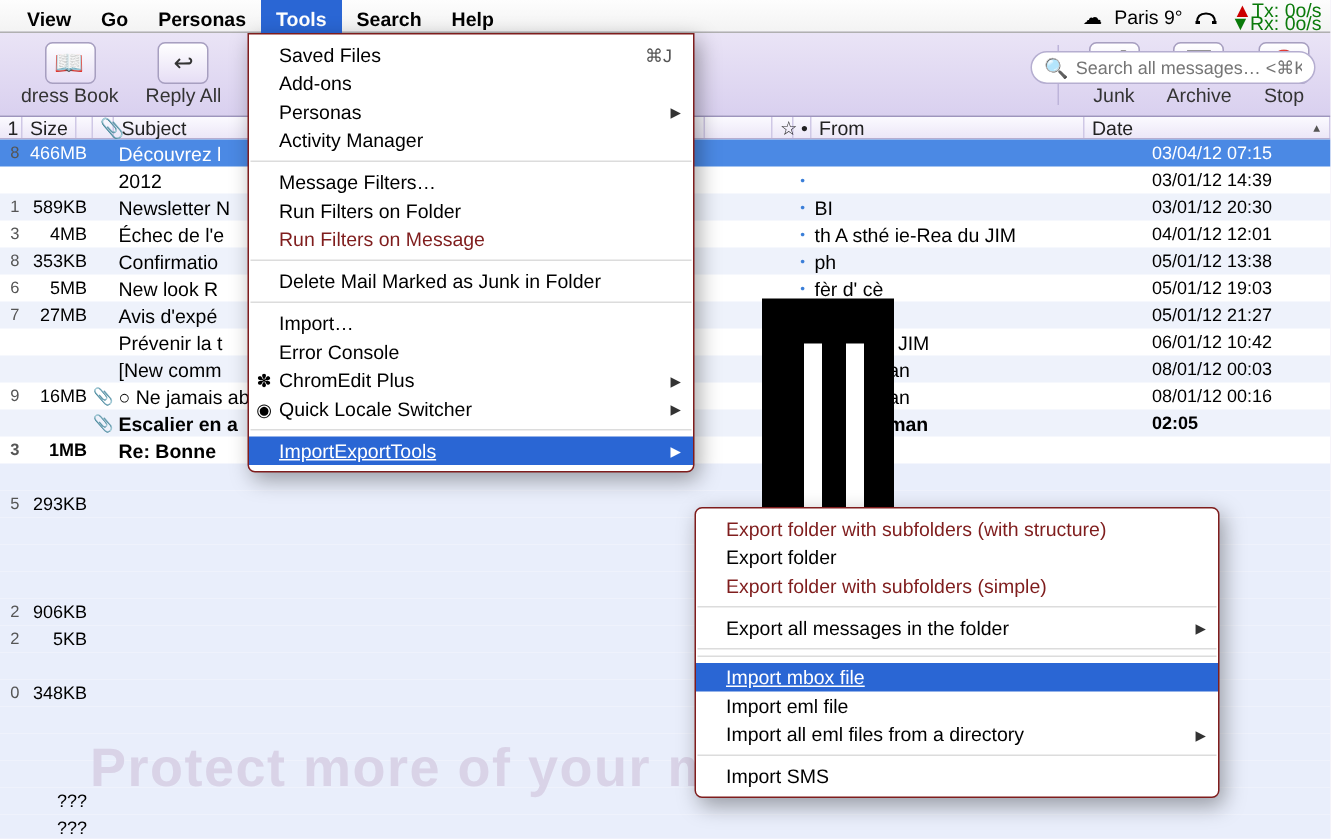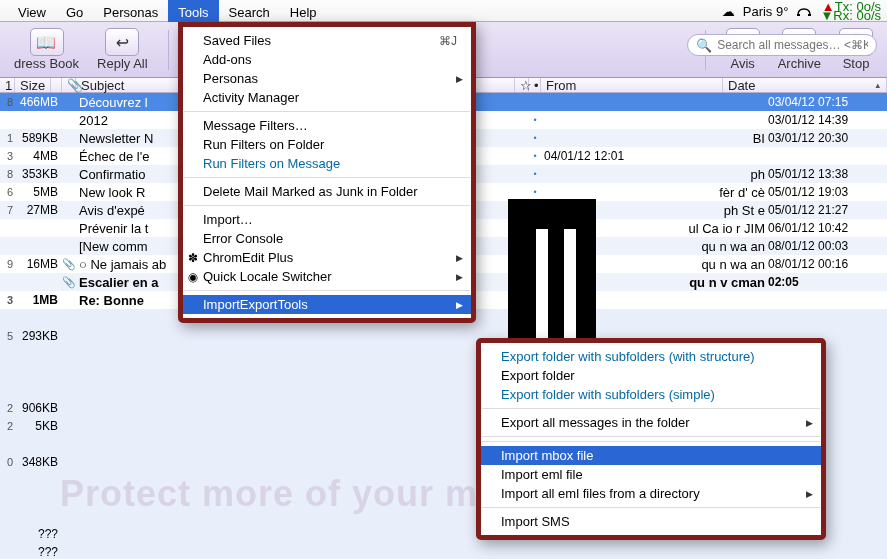--- a/index.html
+++ b/index.html
@@ -1,18 +1,18 @@
 <!DOCTYPE html>
 <html><head>
 <meta charset="utf-8">
 <style>
   * { margin:0; padding:0; box-sizing:border-box; font-family: "Lucida Grande","Helvetica Neue",Arial,sans-serif; font-size:13px; }
   body { width:887px; height:559px; overflow:hidden; background:#e9e4f4; color:#000; }
   .menubar { height:22px; background:linear-gradient(#fdfdfd,#f3f3f3); border-bottom:1px solid #b0b0b0; display:flex; align-items:center; padding-left:8px; position:relative; }
-  .menubar .mi { padding:12px 10px; height:100%; display:flex; align-items:center; }
+  .menubar .mi { padding:12px 10px; height:100%; display:flex; align-items:center;font-weight:bold; }
   .menubar .mi.open { background:#2a66d4; color:#fff; }
   .status-right { position:absolute; right:6px; top:0; height:22px; display:flex; align-items:center; gap:8px; font-size:11px; }
   .txrx { font-family:Menlo,monospace; font-size:9px; line-height:9px; color:#0a7a0a; text-align:right;}
   .toolbar { height:56px; background:linear-gradient(#eae4f6,#d9d0ef); border-bottom:1px solid #9e95bd; display:flex; align-items:center; position:relative; }
   .tb-group { display:flex; gap:18px; padding:0 14px; }
   .tb-btn { display:flex; flex-direction:column; align-items:center; font-size:11px; color:#333; }
   .tb-btn .bicon { width:34px; height:28px; background:linear-gradient(#fff,#e6def5); border:1px solid #a79fc0; border-radius:5px; display:flex; align-items:center; justify-content:center; font-size:16px; }
   .tb-sep { width:1px; height:40px; background:#bdb4da; margin:0 6px; }
   .searchbox { position:absolute; right:10px; top:12px; width:190px; height:22px; background:#fff; border:1px solid #b5aed0; border-radius:11px; display:flex; align-items:center; padding:0 8px; color:#888; font-size:12px; gap:5px;}
   .searchbox input { border:none; outline:none; flex:1; font-size:12px; color:#888;}
@@ -26,35 +26,35 @@
   .row.alt { background:#eef2fb; }
   .row.sel { background:#4b89e4; color:#fff; }
   .row.bold { font-weight:bold; }
   .row.blank { background:#e9eefb; }
   .c-idx { width:15px; text-align:right; font-size:11px; color:#555; padding-right:2px;}
   .c-size { width:47px; text-align:right; font-size:12px; padding-right:4px;}
   .c-att { width:14px; text-align:center; font-size:11px; color:#666;}
   .c-subj { width:394px; padding-left:3px; overflow:hidden; white-space:nowrap;}
   .c-star { width:14px; text-align:center; font-size:11px; color:#888;}
   .c-dot { width:12px; text-align:center; font-size:9px; color:#3a7ed8;}
-  .c-from { width:224px; padding-left:2px; overflow:hidden; white-space:nowrap;text-align:right;}
+  .c-from { width:224px; padding-left:2px; overflow:hidden; white-space:nowrap;}
   .c-date { flex:1; padding-left:3px; font-size:12px;}
   
-  .menu { position:absolute; background:#fff; border:5px solid #7f1d1d; border-radius:0 0 5px 5px; box-shadow:3px 5px 14px rgba(0,0,0,0.35); padding:4px 0; z-index:50;margin-left:13px;}
+  .menu { position:absolute; background:#fff; border:1px solid #7f1d1d; border-radius:0 0 5px 5px; box-shadow:3px 5px 14px rgba(0,0,0,0.35); padding:4px 0; z-index:50;}
   .menu .mrow { height:19px; display:flex; align-items:center; padding:0 20px 0 20px; white-space:nowrap; position:relative;}
-  .menu .mrow.disabled { color:#0369a1; }
-  .menu .mrow.hl { background:#2a66d4; color:#fff; }
+  .menu .mrow.disabled { color:#7f1d1d; }
+  .menu .mrow.hl { background:#2a66d4; color:#fff;text-decoration:underline; }
   .menu .sep { height:1px; background:#dcdcdc; margin:4px 1px; }
   .menu .arrow::after { content:"▶"; font-size:9px; position:absolute; right:8px; color:#333;}
   .menu .mrow.hl.arrow::after { color:#fff; }
   .menu .shortcut { position:absolute; right:14px; color:#555; font-size:12px;}
   .menu .micon { position:absolute; left:3px; width:14px; text-align:center; font-size:12px;}
   .tools-menu { left:165px; top:22px; width:298px;}
   .sub-menu { left:463px; top:338px; width:350px; border-radius:5px; }
-  .watermark { position:absolute; left:60px; top:380px; font-size:36px; color:#d9d3e7; font-weight:600; letter-spacing:1px; pointer-events:none;}
+  .watermark { position:absolute; left:60px; top:398px; font-size:36px; color:#d9d3e7; font-weight:600; letter-spacing:1px; pointer-events:none;}
   .blackbox { position:absolute; left:508px; top:106px; width:88px; height:214px; background:#000; z-index:5;}
   .blackbox .inner { position:absolute; background:#fff; }
   .blackbox .inner.a { left:28px; top:30px; width:12px; height:156px;}
   .blackbox .inner.b { left:56px; top:30px; width:12px; height:156px;}
   .phone-ico svg { vertical-align:middle; }
 </style>
 </head>
 <body>
 
 <div class="menubar">
@@ -93,21 +93,21 @@
         <div class="bicon">↩︎</div>
         <span>Reply All</span>
       </div>
     </div>
   <div class="tb-sep"></div>
   <div style="flex:1"></div>
   <div class="tb-sep"></div>
   <div class="tb-group" id="tb-right">
       <div class="tb-btn">
         <div class="bicon">🗂</div>
-        <span>Avis</span>
+        <span>Junk</span>
       </div>
       <div class="tb-btn">
         <div class="bicon">🗄</div>
         <span>Archive</span>
       </div>
       <div class="tb-btn">
         <div class="bicon">⛔</div>
         <span>Stop</span>
       </div>
     </div>
@@ -167,20 +167,21 @@
         <div class="c-date">03/01/12 20:30</div>
       </div>
       <div class="row">
         <div class="c-idx">3</div>
         <div class="c-size">4MB</div>
         <div class="c-att"></div>
         <div class="c-subj">Échec de l'e</div>
         <div style="width:45px"></div>
         <div class="c-star"></div>
         <div class="c-dot">•</div>
+        <div class="c-from">th A sthé ie-Rea du JIM</div>
         <div class="c-date">04/01/12 12:01</div>
       </div>
       <div class="row alt">
         <div class="c-idx">8</div>
         <div class="c-size">353KB</div>
         <div class="c-att"></div>
         <div class="c-subj">Confirmatio</div>
         <div style="width:45px"></div>
         <div class="c-star"></div>
         <div class="c-dot">•</div>

